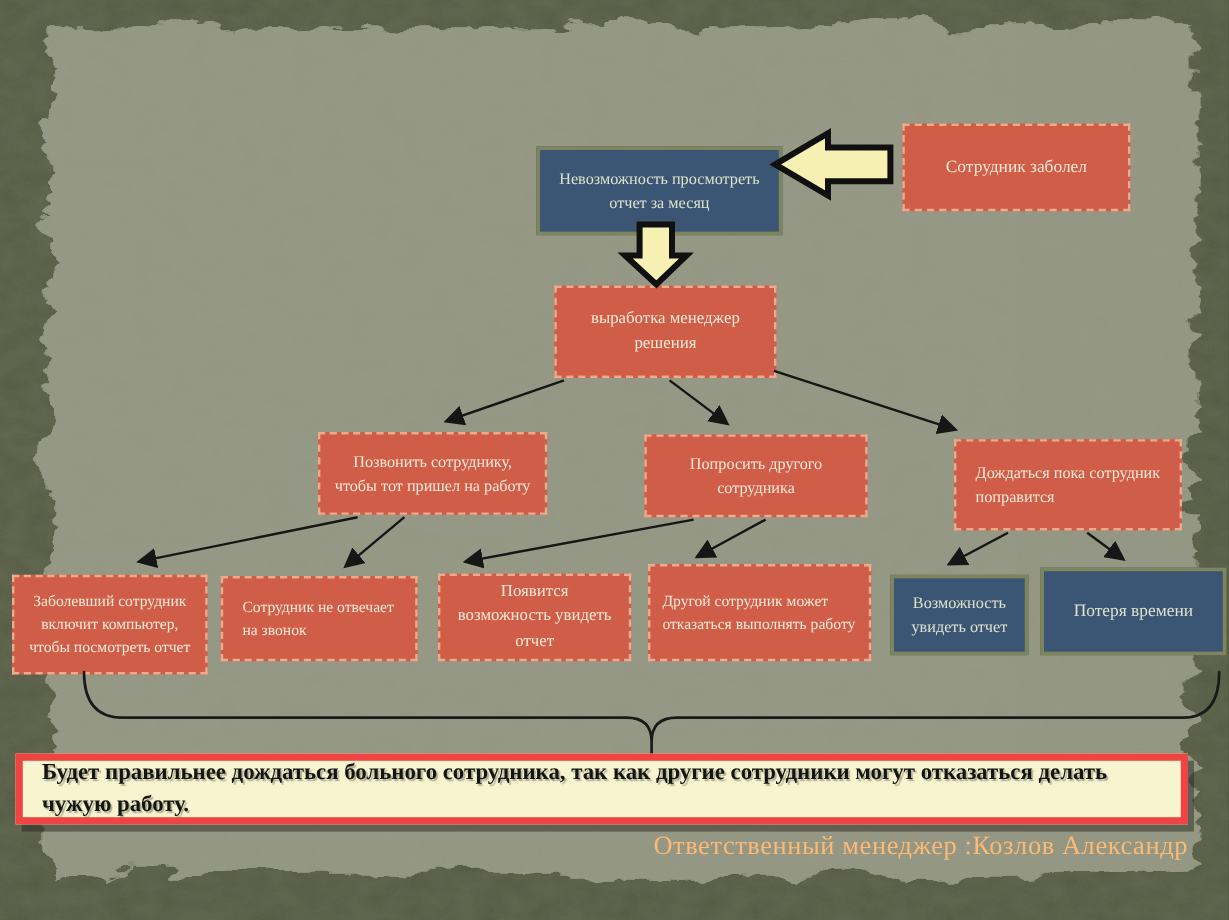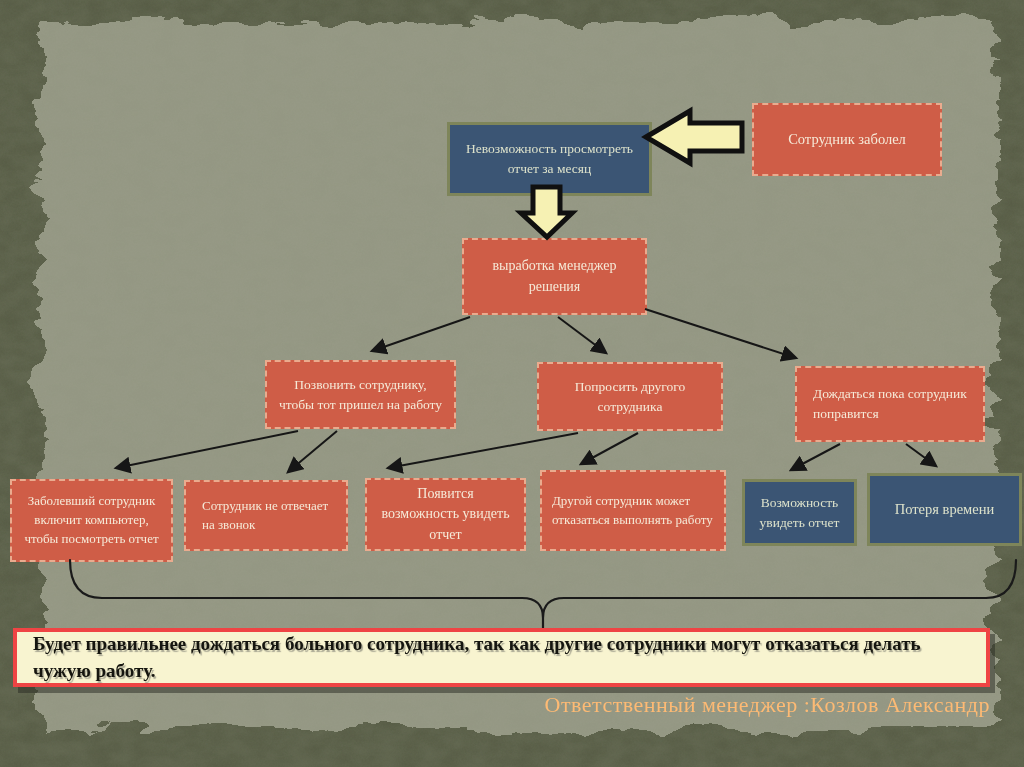--- a/index.html
+++ b/index.html
@@ -25,21 +25,21 @@
   .node.orange{
     background:#cf5d47;border:2px dashed #eaab8e;color:#f6ead8;font-size:13.5px;
   }
   .node.blue{
     background:#3b5574;border:3px solid #7e855a;color:#dde2cb;font-size:13.5px;
   }
   .node.left-text{justify-content:flex-start;text-align:left;}
   .conclusion{
     position:absolute;left:13px;top:628px;width:977px;height:59px;
     box-sizing:border-box;background:#f8f4d0;
-    border:4px solid #ef4444;
+    border:6px solid #ef4444;
     box-shadow:5px 6px 0 rgba(40,42,34,.5);
     display:flex;align-items:center;
   }
   .conclusion .text{
     padding:2px 16px;font-weight:bold;font-size:19px;line-height:1.4;
     color:#15150f;text-shadow:1.5px 1.5px 1px rgba(110,110,100,.55);
   }
   .footer{
     position:absolute;left:480px;top:692px;width:510px;text-align:right;
     font-size:22px;letter-spacing:.5px;color:#fdba74;

